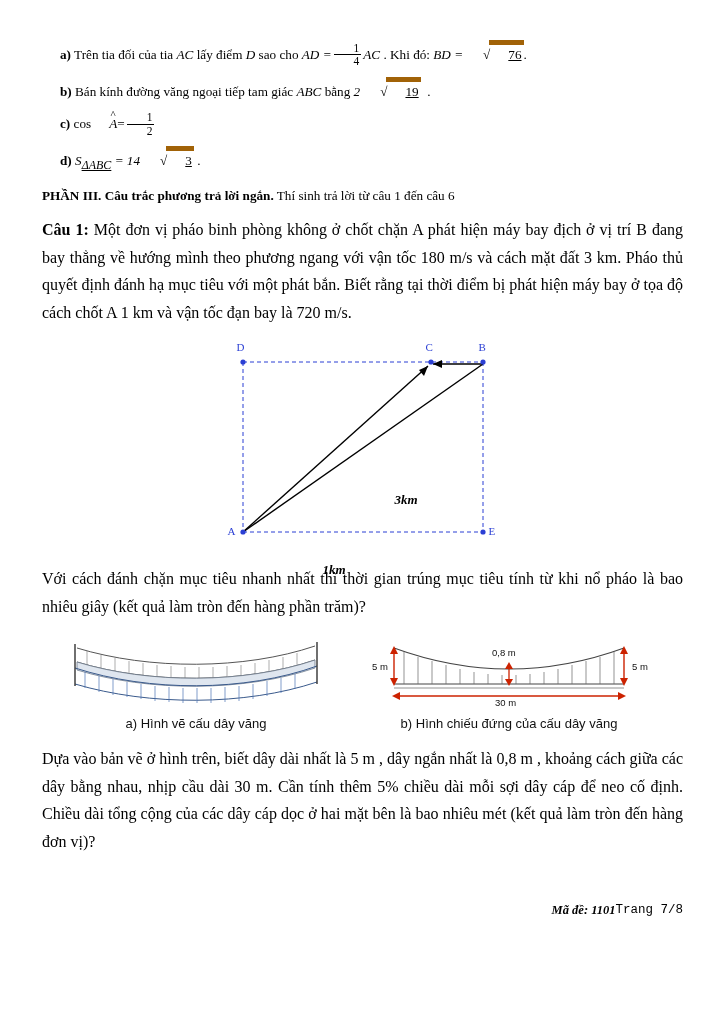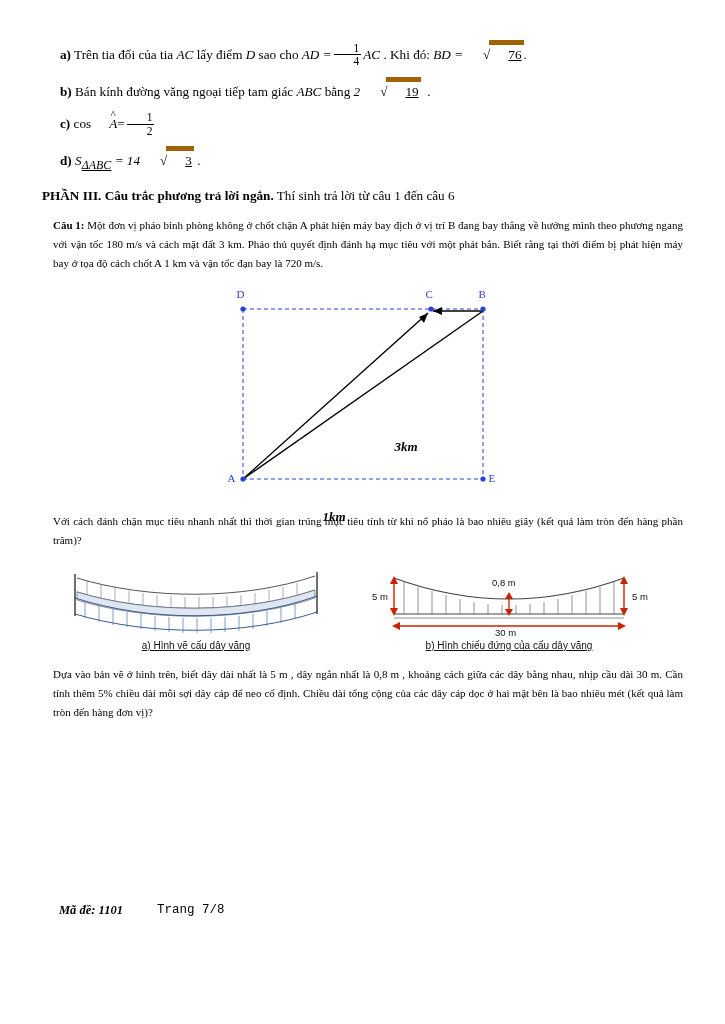--- a/index.html
+++ b/index.html
@@ -61,24 +61,24 @@
   .hatwrap .hat {
     position: absolute;
     top: -0.72em;
     left: 50%;
     transform: translateX(-50%);
     font-size: 11px;
     font-style: normal;
   }
 
   .para {
-    font-size: 11px;
+    font-size: 16px;
     line-height: 1.72;
     text-align: justify;
-    margin: 0 0 6px 11px;
+    margin: 0 0 6px 0;
   }
   .section-head {
     font-size: 13.2px;
     margin: 14px 0 12px 0;
   }
 
   
   .fig1 {
     position: relative;
     width: 360px;
@@ -106,34 +106,32 @@
   .fig2 {
     display: flex;
     justify-content: center;
     align-items: flex-start;
     gap: 18px;
     margin: 14px 0 8px 0;
   }
   .fig2 .cell { text-align: center; }
   .fig2 .cap {
     font-family: "Liberation Sans", sans-serif;
-    font-size: 10px;
-    margin-top: 0;
+    font-size: 13px;
+    margin-top: 6px;
     color: #111;
-    text-decoration: underline;
   }
   .footer {
     position: absolute;
-    left: 59px;
+    left: 48px;
     right: 42px;
     bottom: 18px;
     display: flex;
-    justify-content: flex-start;
+    justify-content: flex-end;
     font-size: 12.5px;
-    gap: 34px;
   }
   .footer .left { font-style: italic; font-weight: bold; }
   .footer .right { font-family: Liberation Mono, monospace; }
 </style>
 </head>
 <body>
 
 <div class="page">
 
   <p class="line indent">

